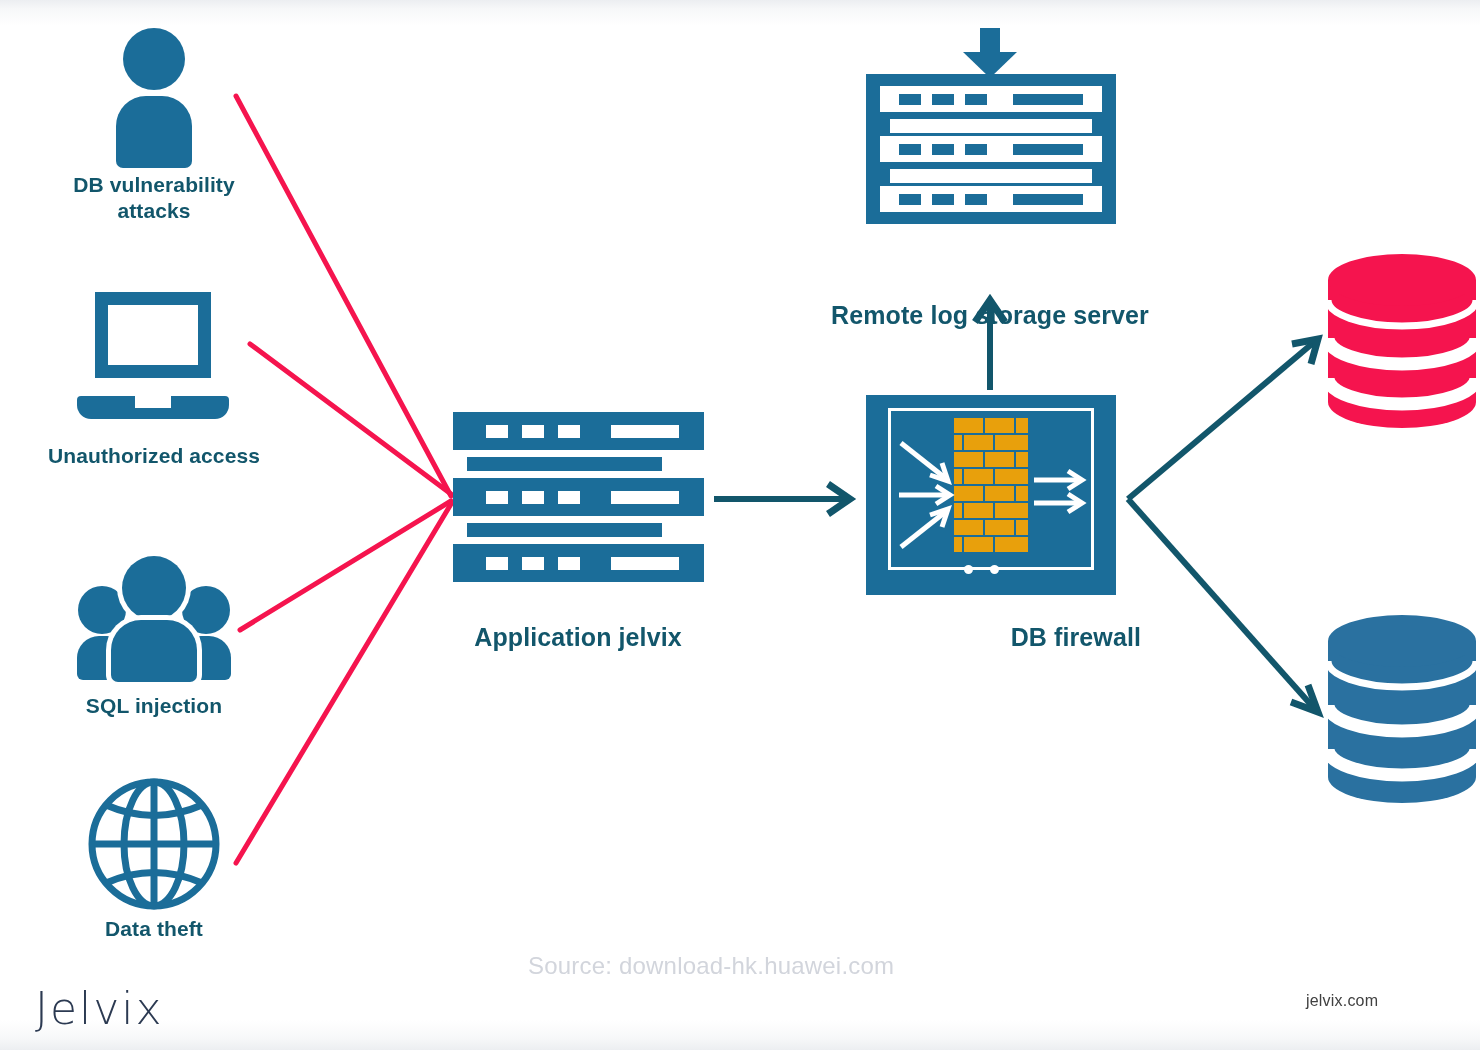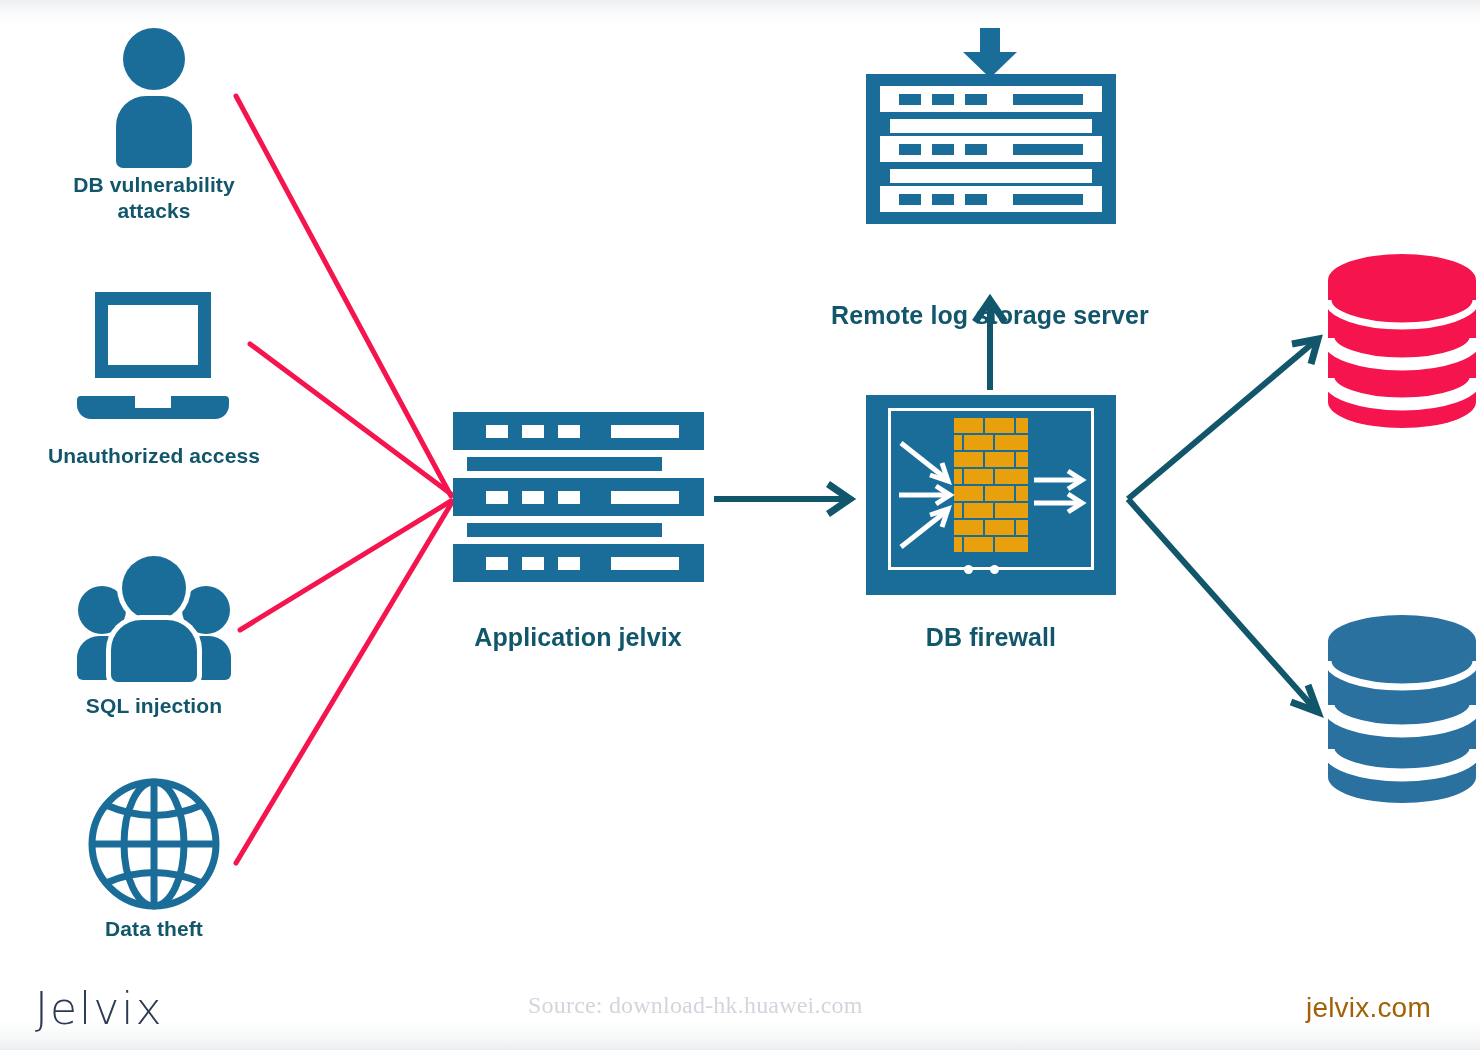--- a/index.html
+++ b/index.html
@@ -144,22 +144,22 @@
     letter-spacing: 2px;
   }
   .footer-source {
     position: absolute;
     font-size: 24px;
     color: #d2d5dc;
     letter-spacing: 0.2px;
   }
   .footer-site {
     position: absolute;
-    font-size: 28px;
-    color: #a16207;
+    font-size: 16px;
+    color: #404040;
     letter-spacing: 0.2px;
   }
 
   .svg-layer {
     position: absolute;
     left: 0; top: 0;
     width: 1480px; height: 1050px;
     pointer-events: none;
   }
 </style>
@@ -366,21 +366,21 @@
         <polyline points="202,76 216,85 202,94" stroke-width="5" stroke-linejoin="miter"></polyline>
 
         <line x1="168" y1="108" x2="212" y2="108"></line>
         <polyline points="202,99 216,108 202,117" stroke-width="5" stroke-linejoin="miter"></polyline>
       </g>
     </svg>
 
     <div class="fw-dot" style="left:98px; top:170px;"></div>
     <div class="fw-dot" style="left:124px; top:170px;"></div>
   </div>
-  <div class="node-label center-label" style="left:841px; top:622px; width:300px;">DB firewall</div>
+  <div class="node-label center-label" style="left:841px; top:622px; width:300px;text-align:right;">DB firewall</div>
 
   <div class="db" style="left:1326px; top:254px; width:152px; height:174px;">
     <svg width="152" height="174" viewBox="0 0 152 174">
       <g fill="#f5144e">
         <path d="M 2 26 L 2 148 A 74 26 0 0 0 150 148 L 150 26 Z"></path>
         <ellipse cx="76" cy="26" rx="74" ry="26"></ellipse>
       </g>
       <g fill="none" stroke="#ffffff" stroke-width="7">
         <path d="M 2 46 A 74 26 0 0 0 150 46"></path>
       </g>
@@ -401,16 +401,16 @@
         <path d="M 2 48 A 74 26 0 0 0 150 48"></path>
       </g>
       <g fill="none" stroke="#ffffff" stroke-width="13">
         <path d="M 2 92 A 74 26 0 0 0 150 92"></path>
         <path d="M 2 136 A 74 26 0 0 0 150 136"></path>
       </g>
     </svg>
   </div>
 
   <div class="footer-logo" style="left:35px; top:983px;">Jelvix</div>
-  <div class="footer-source" style="left:528px; top:992px;font-family:Liberation Serif, serif;">Source: download-hk.huawei.com</div>
+  <div class="footer-source" style="left:528px; top:952px;">Source: download-hk.huawei.com</div>
   <div class="footer-site" style="left:1306px; top:992px;">jelvix.com</div>
 
 </div>
 
 </body></html>

